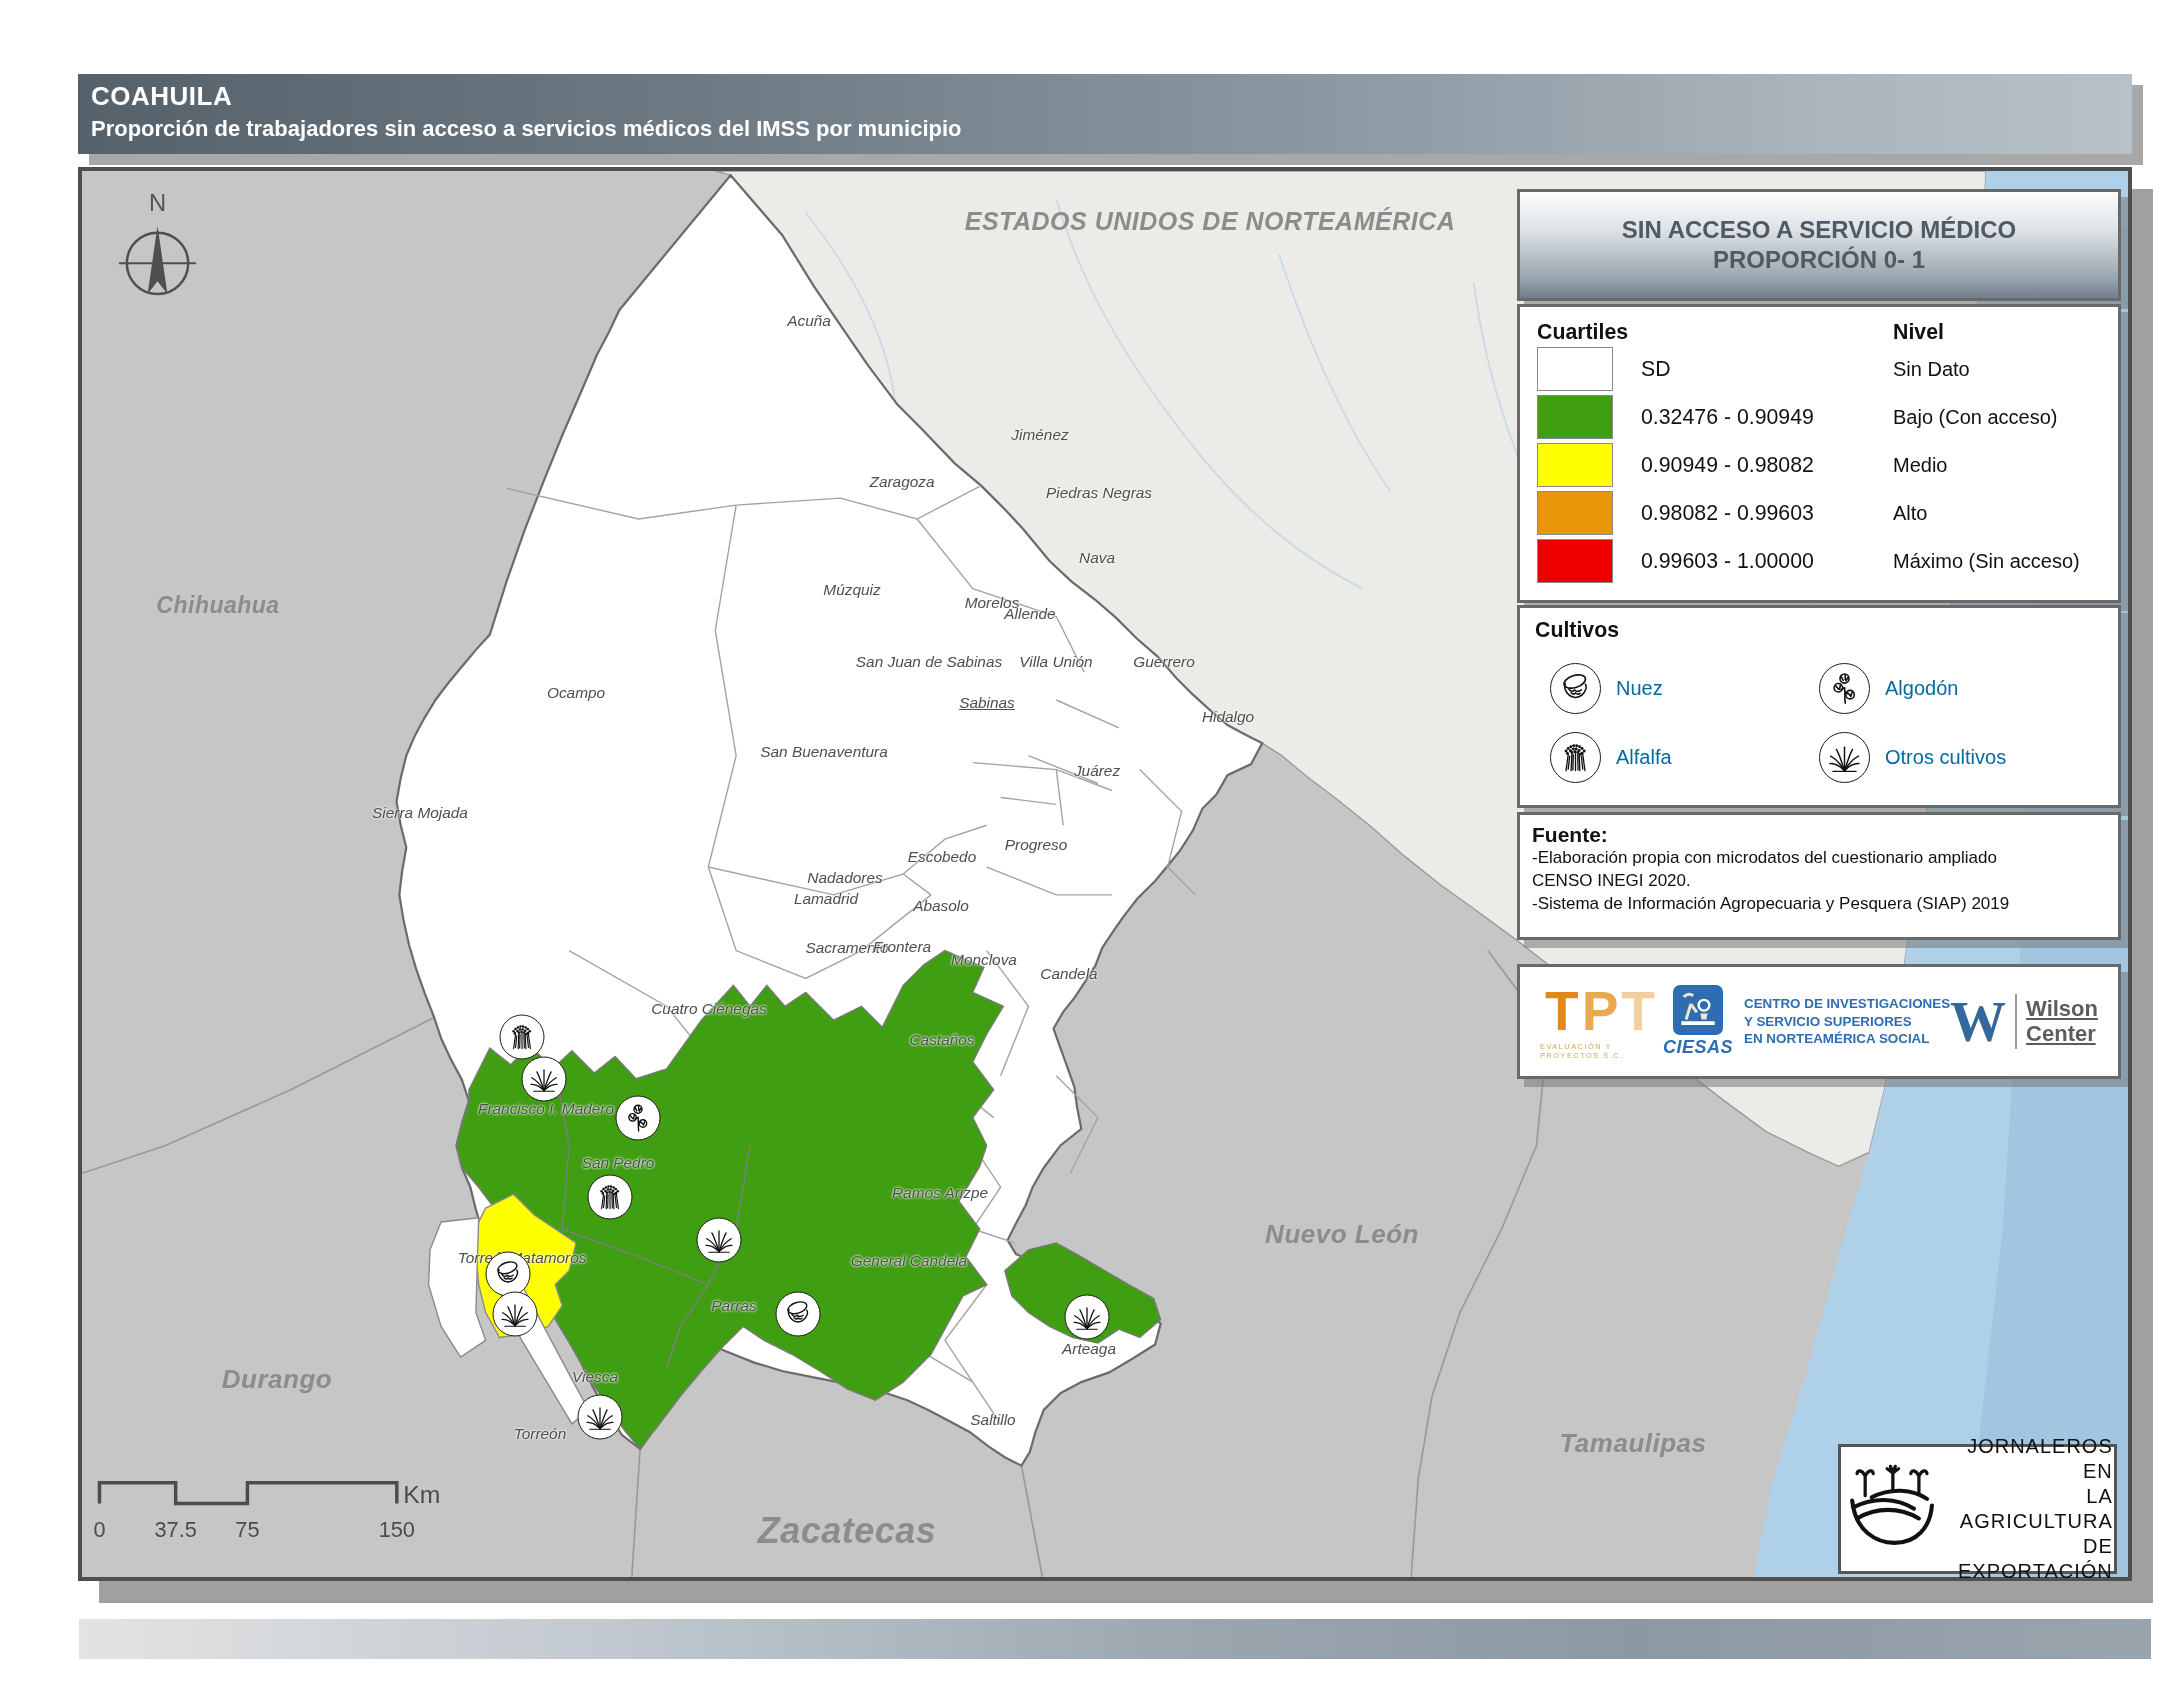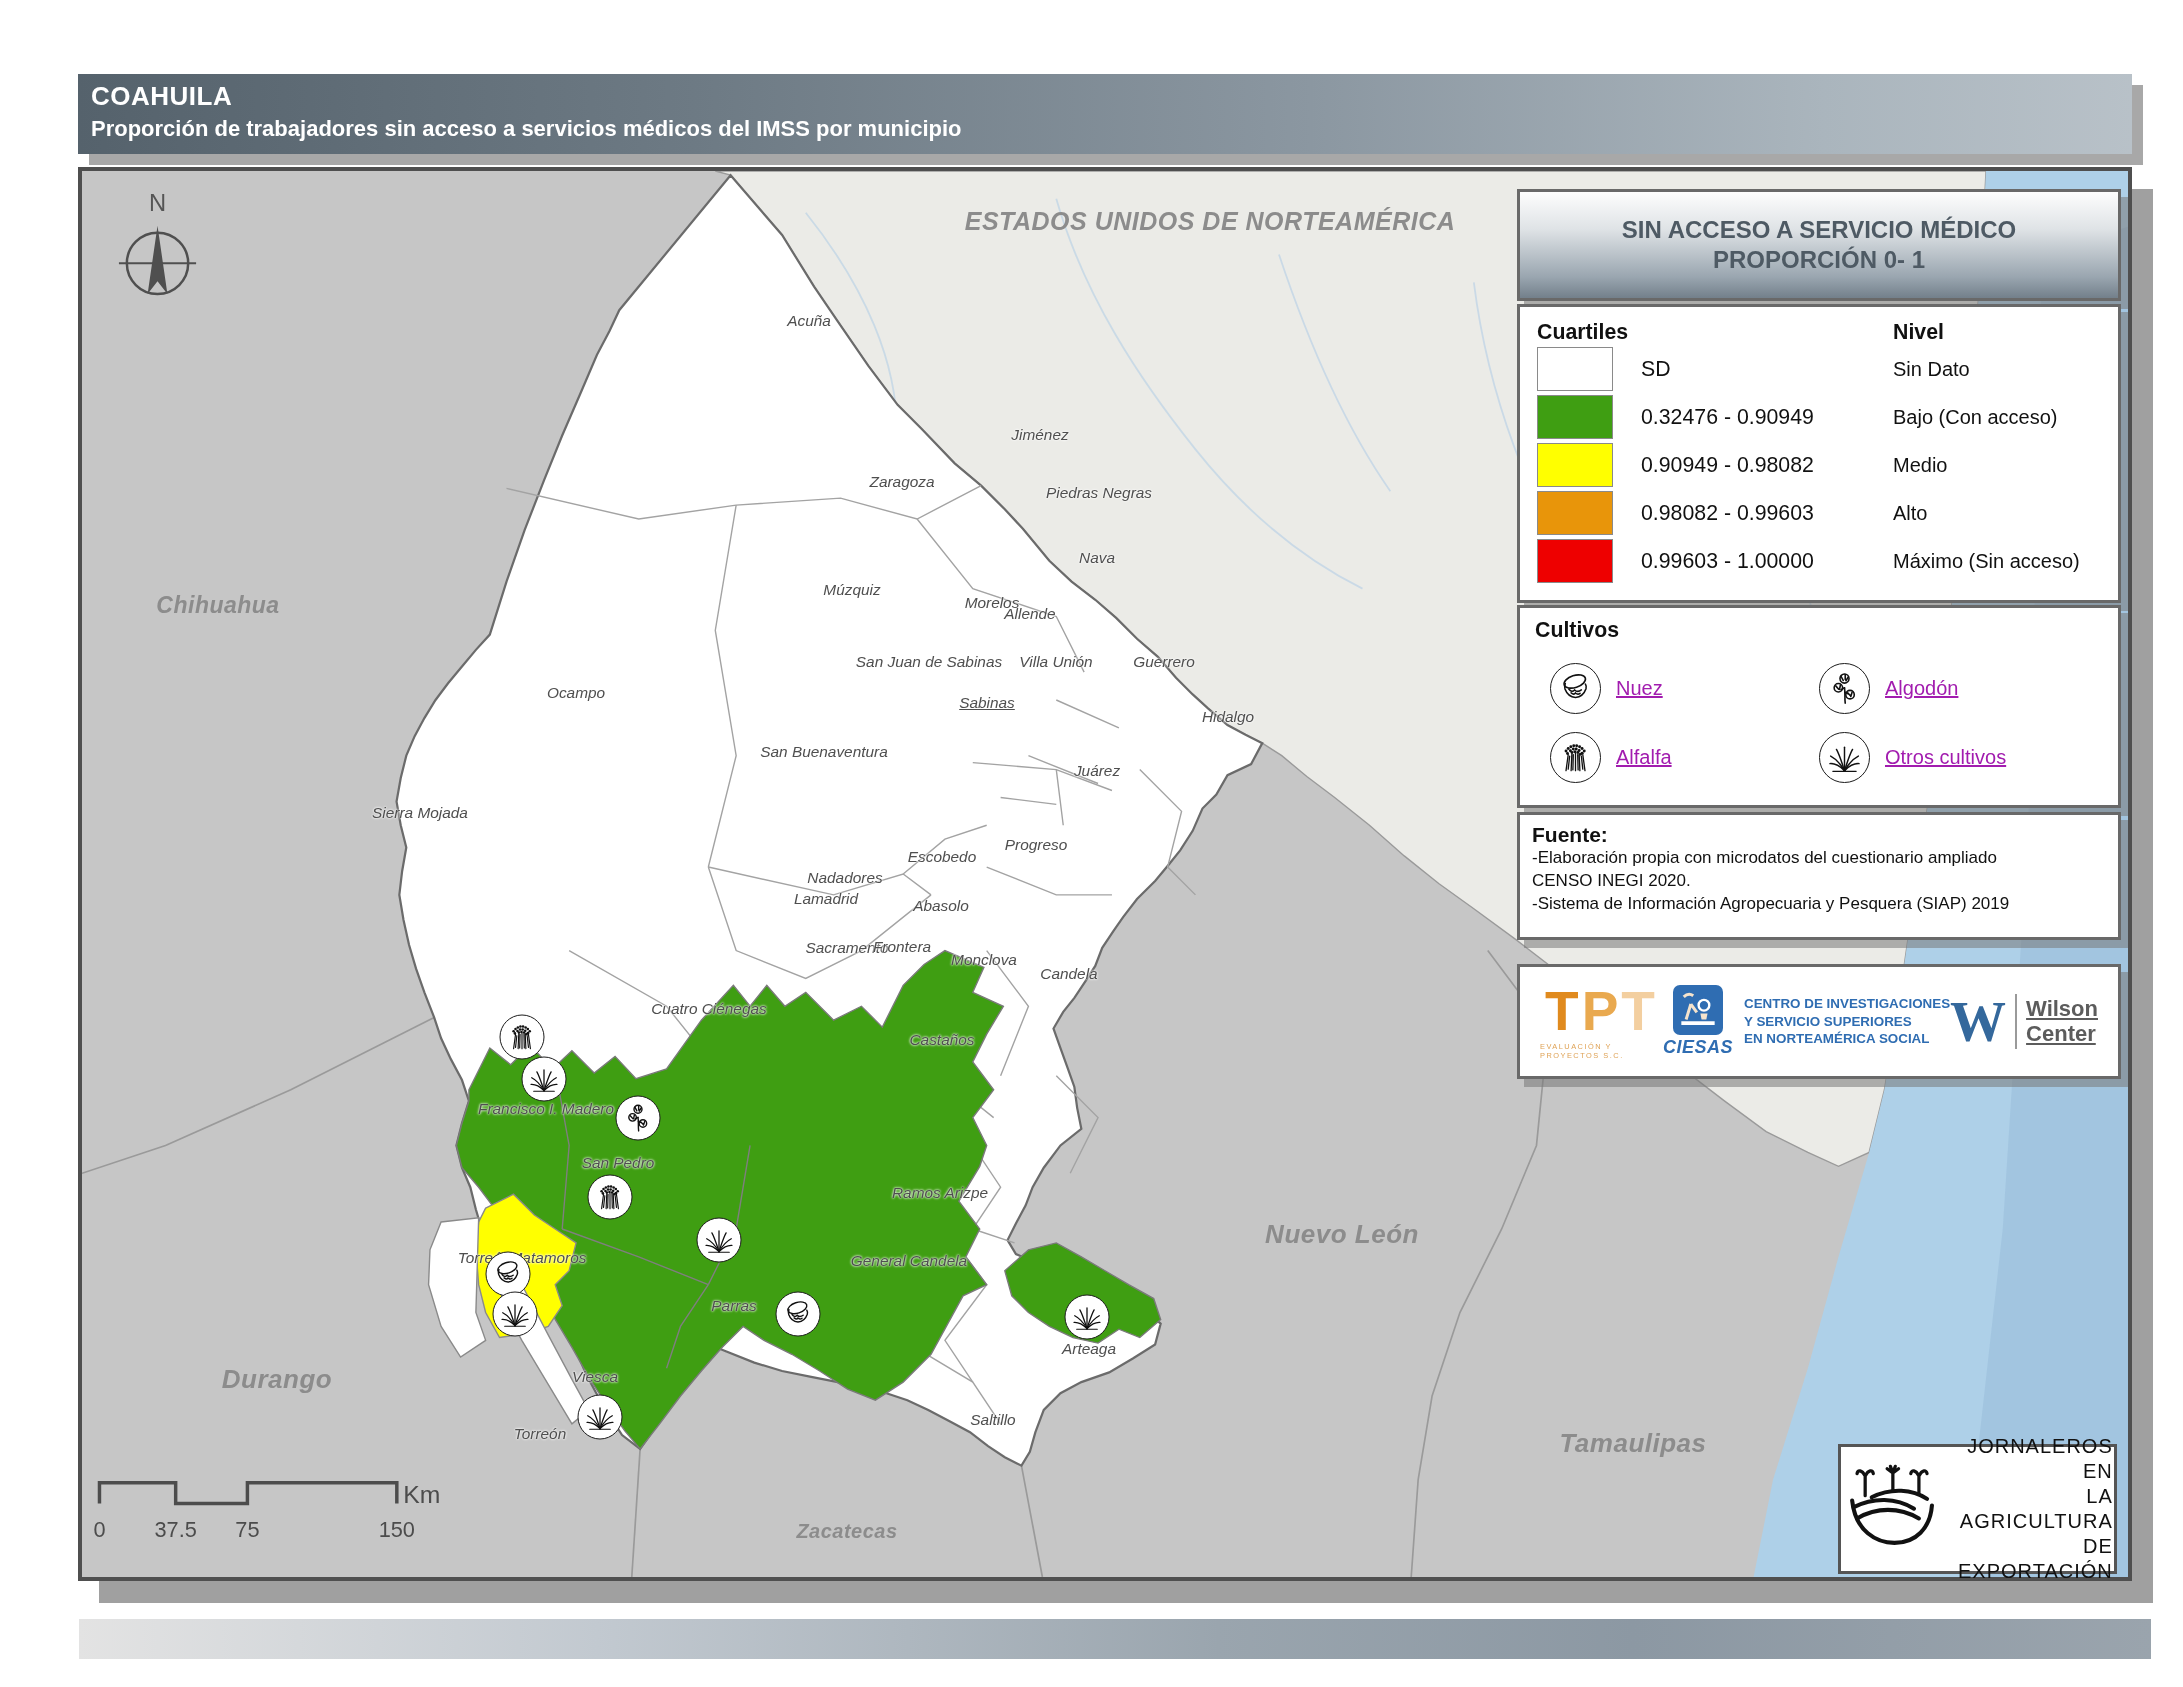--- a/index.html
+++ b/index.html
@@ -44,21 +44,21 @@
   .lg-swatch{width:74px;height:42px;border:1px solid #8a8a8a;flex:0 0 auto;}
   .lg-range{font-size:21.3px;color:#111;margin-left:28px;}
   .lg-level{font-size:20px;color:#111;margin-left:auto;width:208px;}
   .lg-cult{top:434px;height:203px;padding:10px 15px;box-sizing:border-box;}
   .lg-cult .hd{font-size:21.3px;font-weight:bold;color:#111;}
   .cult-grid{display:grid;grid-template-columns:1fr 1fr;row-gap:18px;margin-top:20px;padding:0 15px;}
   .cult-item{display:flex;align-items:center;gap:15px;}
   .cult-circ{width:49px;height:49px;border-radius:50%;border:1px solid #1c1c1c;background:#fff;
     display:flex;align-items:center;justify-content:center;flex:0 0 auto;}
   .cult-circ svg{width:35px;height:35px;}
-  .cult-lab{font-size:20px;color:#a21caf;text-decoration:underline;}
+  .cult-lab{font-size:20px;color:#0369a1;}
   .lg-fuente{top:641px;height:128px;padding:8px 12px;box-sizing:border-box;}
   .lg-fuente .hd{font-size:21px;font-weight:bold;color:#111;}
   .lg-fuente .ln{font-size:17px;color:#111;line-height:1.35;white-space:nowrap;}
   .lg-logos{top:793px;height:115px;display:flex;align-items:center;justify-content:space-between;
     padding:0 20px;box-sizing:border-box;}
 
   
   .tpt{display:flex;flex-direction:column;align-items:center;}
   .tpt .letters{font-size:55px;font-weight:bold;line-height:1;letter-spacing:3px;}
   .tpt .l1{color:#e08a1e;} .tpt .l2{color:#e9a94f;} .tpt .l3{color:#f3cfa0;}
@@ -244,21 +244,21 @@
     </svg>
 
     <div>
 
         <div class="abs region-label" style="left: 1128px; top: 50px; font-size: 25px;">ESTADOS UNIDOS DE NORTEAMÉRICA</div>
 
         <div class="abs region-label" style="left: 136px; top: 434px; font-size: 23px;">Chihuahua</div>
 
         <div class="abs region-label" style="left: 195px; top: 1208px; font-size: 26px;">Durango</div>
 
-        <div class="abs region-label" style="left: 765px; top: 1360px; font-size: 20px;">Zacatecas</div>
+        <div class="abs region-label" style="left: 765px; top: 1360px; font-size: 36px;">Zacatecas</div>
 
         <div class="abs region-label" style="left: 1260px; top: 1063px; font-size: 26px;">Nuevo León</div>
 
         <div class="abs region-label" style="left: 1551px; top: 1272px; font-size: 26px;">Tamaulipas</div>
       </div>
 
     <div>
 
         <div class="abs muni-label" style="left: 727px; top: 150px;">Acuña</div>
 

